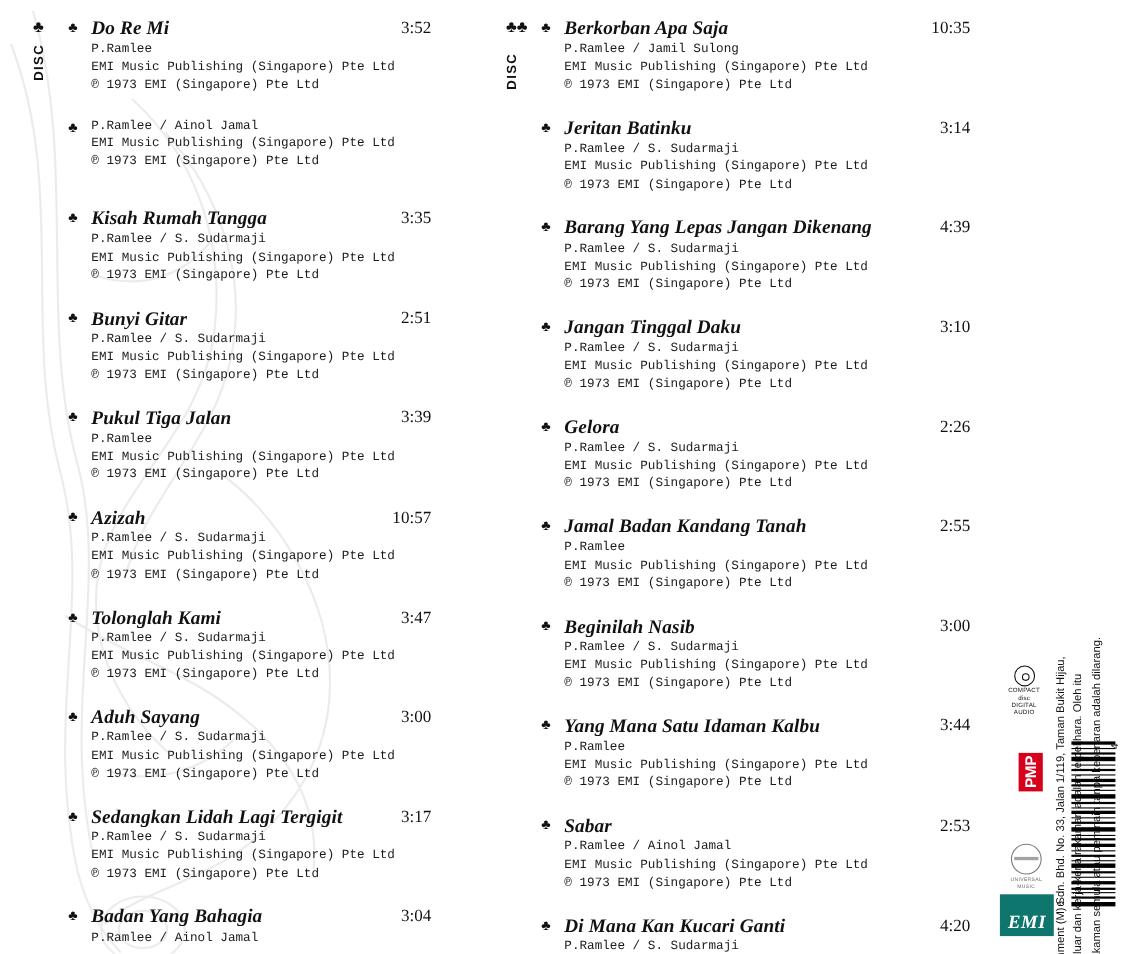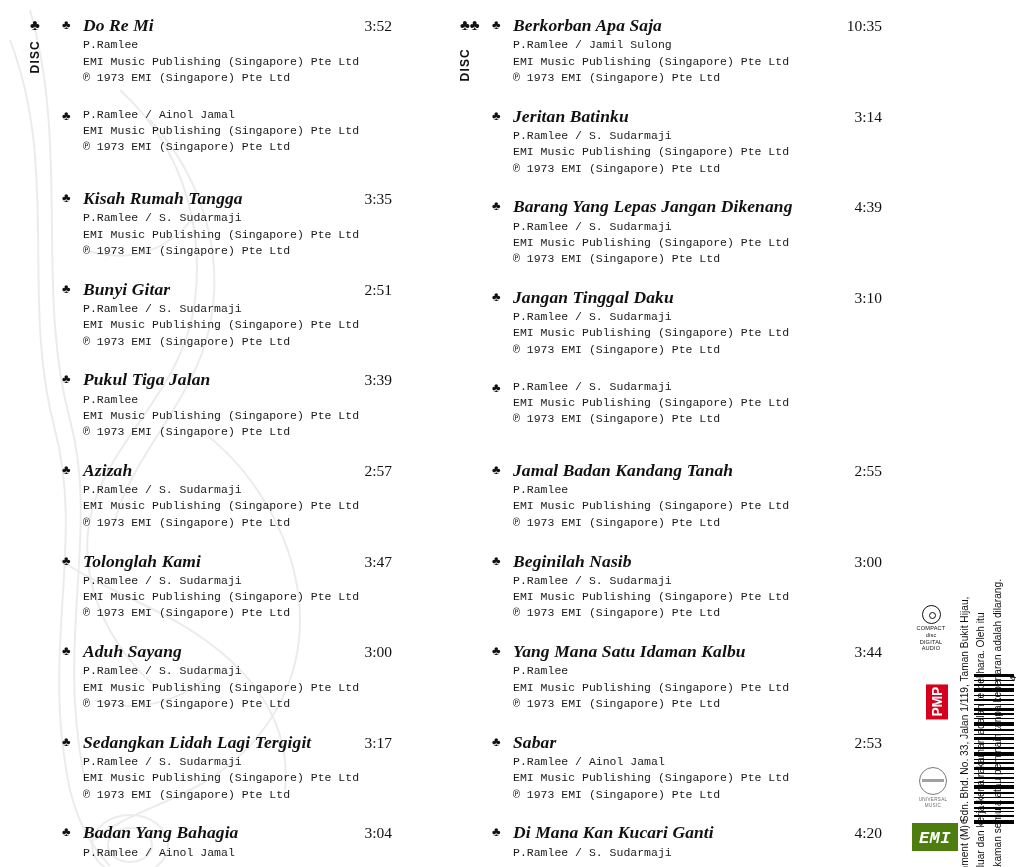--- a/index.html
+++ b/index.html
@@ -205,28 +205,28 @@
     letter-spacing: .3px;
     margin-top: 2px;
     line-height: 1.3;
     color: #6d6d6d;
   }
 
   .emi-logo {
     position: absolute;
     right: 66px;
     bottom: 16px;
-    background: #4d7c0f;
+    background: #0f766e;
     color: #fff;
-    font-family: Liberation Mono, monospace;
+    font-family: Liberation Serif, serif;
     font-weight: bold;
     font-style: italic;
     font-size: 17px;
     letter-spacing: 0.5px;
-    padding: 7px 7px 4px 7px;
+    padding: 17px 7px 4px 7px;
     line-height: 1;
   }
 
   
   .barcode-wrap {
     position: absolute;
     right: 8px;
     bottom: 18px;
     width: 56px;
     height: 175px;
@@ -369,21 +369,21 @@
         <div>P.Ramlee</div>
         <div>EMI Music Publishing (Singapore) Pte Ltd</div>
         <div>℗ 1973 EMI (Singapore) Pte Ltd</div>
       </div>
     </div>
 
     <div class="track">
       <span class="clover">♣</span>
       <div class="title-row">
         <span class="track-title">Azizah</span>
-        <span class="track-time">2:57</span>
+        <span class="track-time">10:57</span>
       </div>
       <div class="credits">
         <div>P.Ramlee / S. Sudarmaji</div>
         <div>EMI Music Publishing (Singapore) Pte Ltd</div>
         <div>℗ 1973 EMI (Singapore) Pte Ltd</div>
       </div>
     </div>
 
     <div class="track">
       <span class="clover">♣</span>
@@ -487,20 +487,24 @@
       </div>
       <div class="credits">
         <div>P.Ramlee / S. Sudarmaji</div>
         <div>EMI Music Publishing (Singapore) Pte Ltd</div>
         <div>℗ 1973 EMI (Singapore) Pte Ltd</div>
       </div>
     </div>
 
     <div class="track">
       <span class="clover">♣</span>
+      <div class="title-row">
+        <span class="track-title">Gelora</span>
+        <span class="track-time">2:26</span>
+      </div>
       <div class="credits">
         <div>P.Ramlee / S. Sudarmaji</div>
         <div>EMI Music Publishing (Singapore) Pte Ltd</div>
         <div>℗ 1973 EMI (Singapore) Pte Ltd</div>
       </div>
     </div>
 
     <div class="track">
       <span class="clover">♣</span>
       <div class="title-row">

